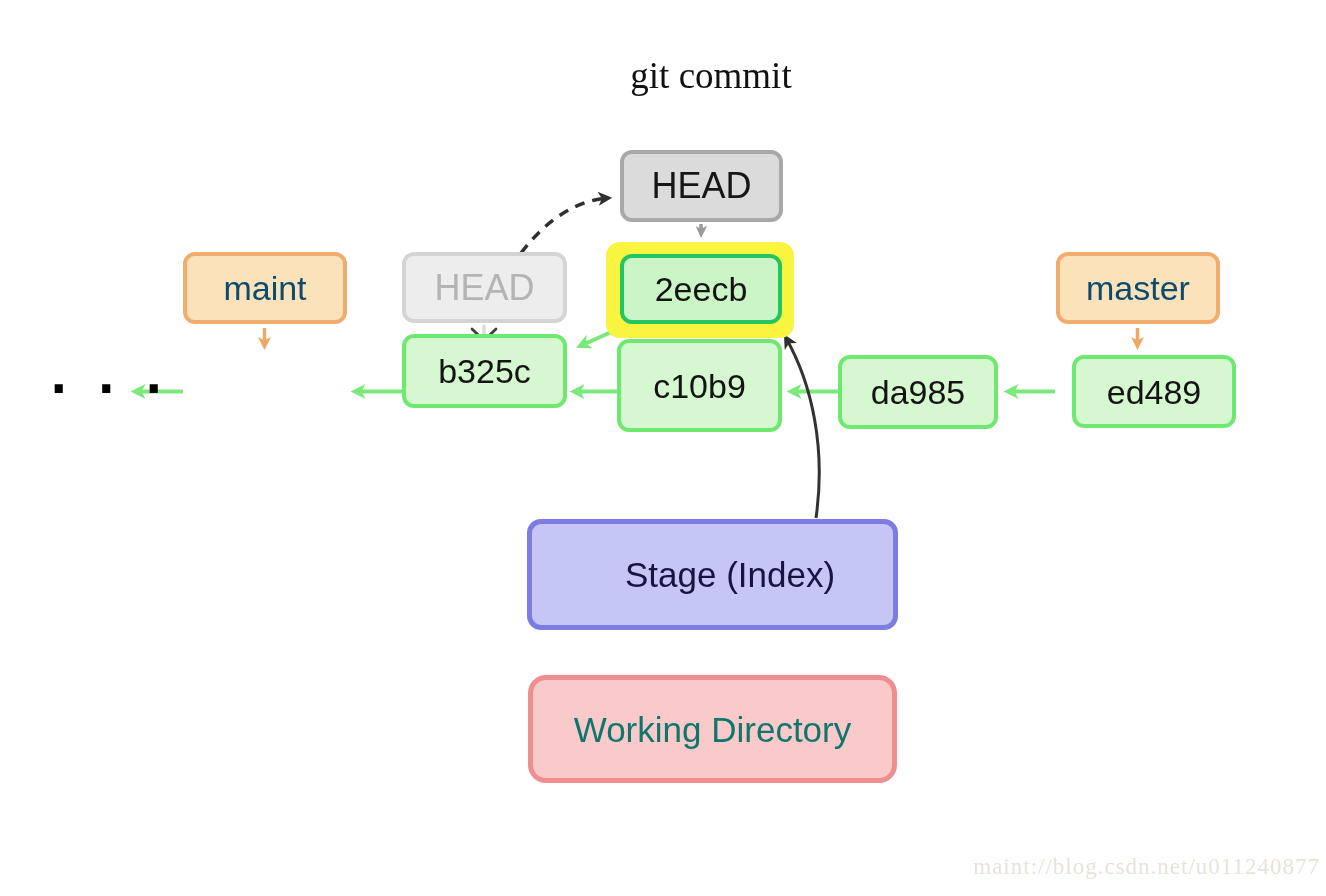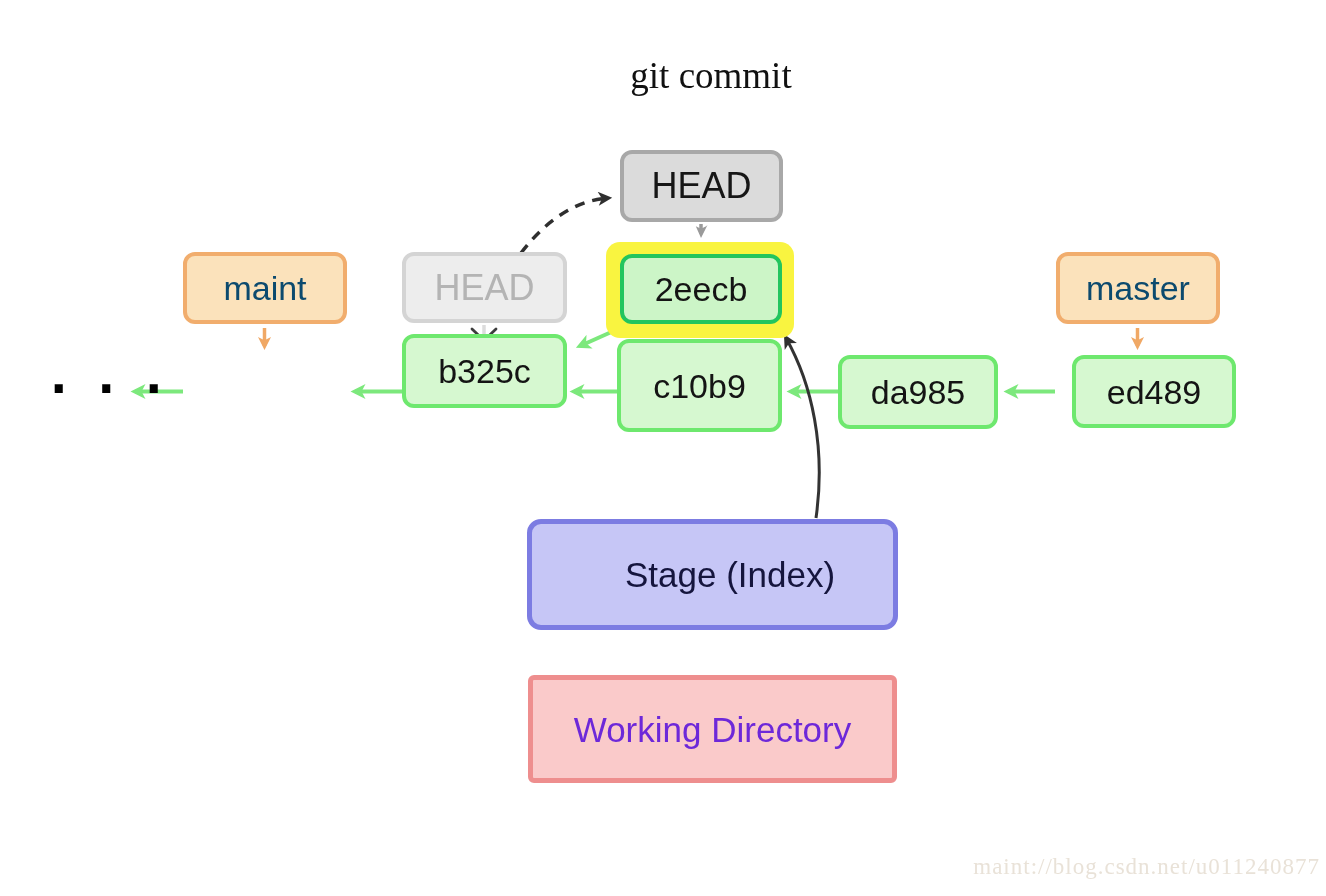--- a/index.html
+++ b/index.html
@@ -17,21 +17,21 @@
     border-radius:12px;box-sizing:border-box;white-space:nowrap;
     font-size:34px;color:#141414;line-height:1;
   }
   .commit{border:4px solid #6ee86e;background:#d6f8d0;}
   .branch{border:4px solid #f1ad6d;background:#fbe2bb;color:#0c4a6e;}
   .head{border:4px solid #a8a8a8;background:#dbdbdb;font-size:36px;color:#161616;}
   .oldhead{border:4px solid #d4d4d4;background:#ededed;font-size:36px;color:#b4b4b4;}
   .newcommit{border:4px solid #22c55e;background:#ccf5c7;}
   .yellowhl{position:absolute;background:#f9f440;border-radius:14px;}
   .stage{border:5px solid #7c7ce2;background:#c6c6f6;border-radius:14px;font-size:35px;color:#15153d;padding-left:35px;}
-  .working{border:5px solid #ee8e8e;background:#facaca;border-radius:6px;font-size:35px;color:#6d28d9;}
+  .working{border:5px solid #ee8e8e;background:#facaca;border-radius:18px;font-size:35px;color:#0f766e;}
   .ellipsis{
     position:absolute;left:50px;top:362px;font-size:46px;font-weight:bold;
     color:#000;letter-spacing:7px;font-family:"DejaVu Sans",sans-serif;
   }
   .watermark{
     position:absolute;right:6px;top:854px;
     font-family:"Liberation Serif",serif;font-size:23px;letter-spacing:1px;
     color:#e9e2d8;white-space:nowrap;
   }
   svg.arrows{position:absolute;left:0;top:0;width:1326px;height:896px;pointer-events:none;}

